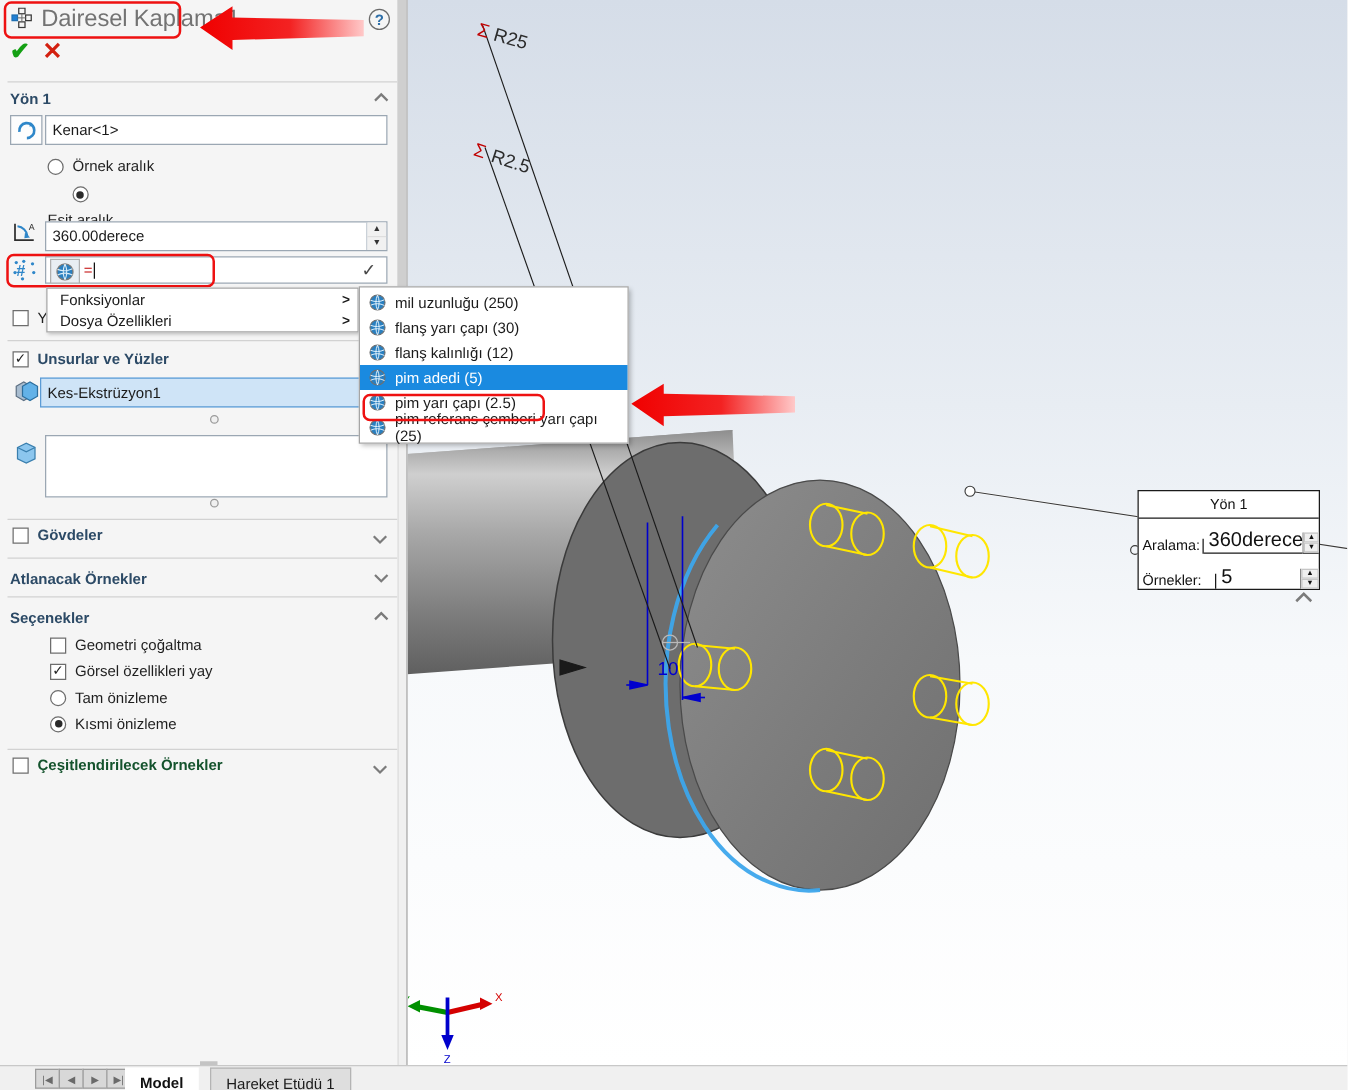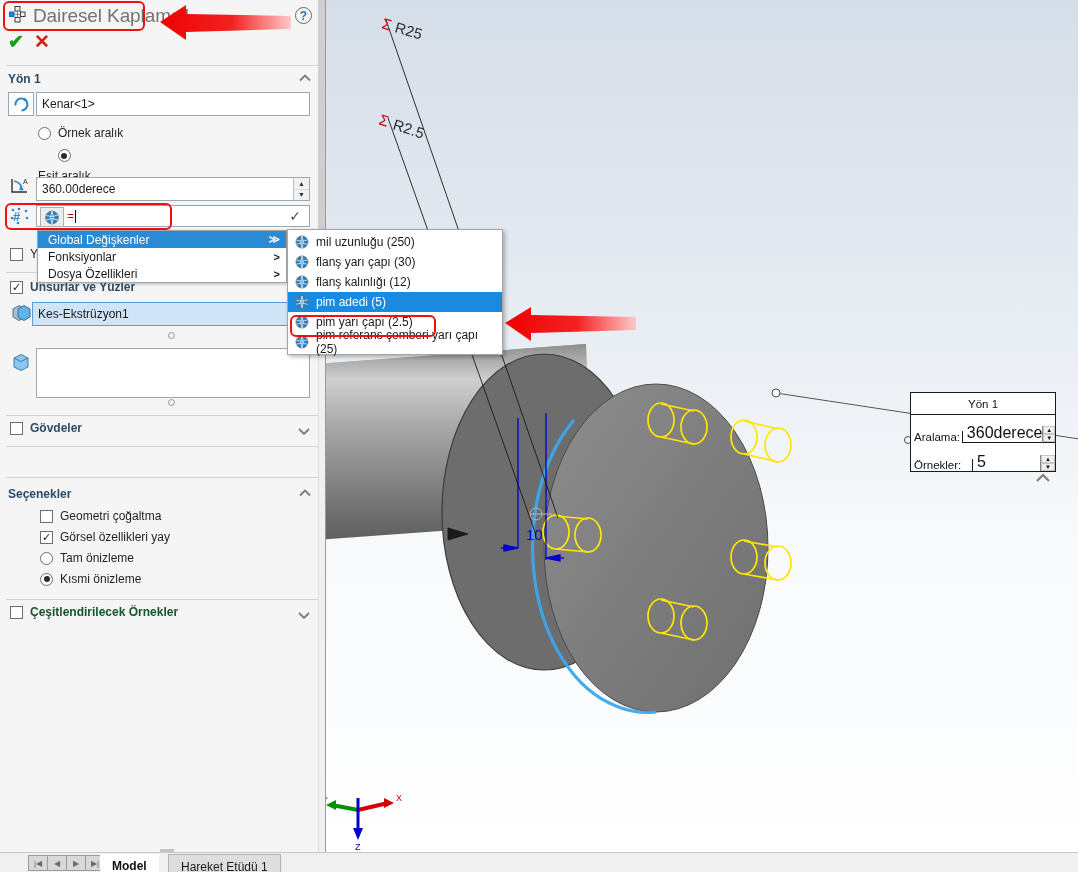--- a/index.html
+++ b/index.html
@@ -517,20 +517,28 @@
       <span class="cbox"></span>
       <span style="font-weight:bold; color:#2c4a66;">Gövdeler</span>
     </div>
     <span class="chev" style="position:absolute; right:14px; top:425px;">
       <svg width="14" height="12" viewBox="0 0 14 12">
           <path d="M2 4 L7 9 L12 4" stroke="#7b7b7b" stroke-width="1.8" fill="none"></path>
         </svg>
     </span>
     <div class="pm-sep" style="top:446px;"></div>
 
+    <div class="sec-head" style="top:452px; left:8px;">
+      <span class="lbl">Atlanacak Örnekler</span>
+      <span class="chev" style="right:14px; top:4px;">
+        <svg width="14" height="12" viewBox="0 0 14 12">
+            <path d="M2 4 L7 9 L12 4" stroke="#7b7b7b" stroke-width="1.8" fill="none"></path>
+          </svg>
+      </span>
+    </div>
     <div class="pm-sep" style="top:477px;"></div>
 
     <div class="sec-head" style="top:483px; left:8px;">
       <span class="lbl">Seçenekler</span>
       <span class="chev" style="right:14px; top:4px;">
         <svg width="14" height="12" viewBox="0 0 14 12">
             <path d="M2 8.5 L7 3.5 L12 8.5" stroke="#7b7b7b" stroke-width="1.8" fill="none"></path>
           </svg>
       </span>
     </div>
@@ -562,24 +570,20 @@
           <path d="M2 4 L7 9 L12 4" stroke="#7b7b7b" stroke-width="1.8" fill="none"></path>
         </svg>
     </span>
 
     <div id="pm-scroll-track">
       <div id="pm-scroll-thumb"></div>
     </div>
   </div>
 
   <div id="ctx-menu">
-    <div class="ctx-item sel">
-      <span>Global Değişkenler</span>
-      <span class="ctx-arrow">≫</span>
-    </div>
     <div class="ctx-item">
       <span>Fonksiyonlar</span>
       <span class="ctx-arrow">&gt;</span>
     </div>
     <div class="ctx-item">
       <span>Dosya Özellikleri</span>
       <span class="ctx-arrow">&gt;</span>
     </div>
   </div>
 

